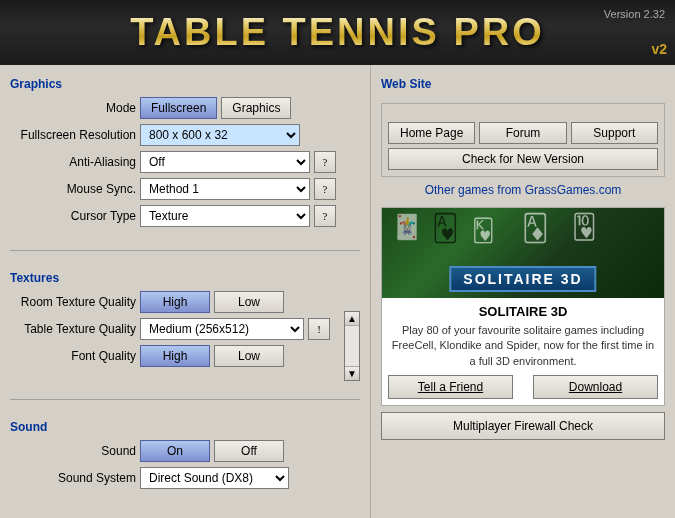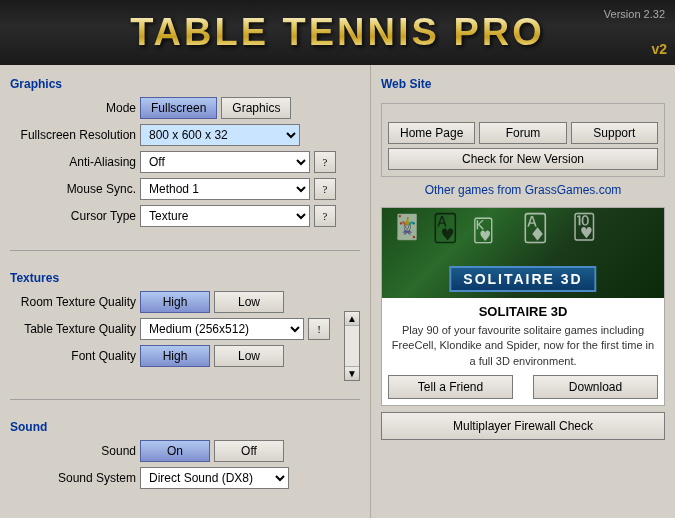--- a/index.html
+++ b/index.html
@@ -243,20 +243,21 @@
     }
     .game-desc {
       font-size: 11px;
       color: #333;
       line-height: 1.4;
     }
     .game-buttons {
       display: flex;
       gap: 20px;
       padding: 0 6px 6px;
+      text-decoration: underline;
     }
     .game-btn {
       flex: 1;
       border: 1px solid #7a7a7a;
       background: linear-gradient(180deg, #f0ede8 0%, #d8d4cc 100%);
       padding: 4px 8px;
       font-size: 12px;
       cursor: pointer;
       font-family: Tahoma, Arial, sans-serif;
       text-align: center;
@@ -433,21 +434,21 @@
         <span class="card-deco" style="top:5px;left:10px;color:#fff;font-size:24px;">🃏</span>
         <span class="card-deco" style="top:5px;left:50px;color:#red;font-size:26px;">🂱</span>
         <span class="card-deco" style="top:10px;left:90px;color:#fff;font-size:22px;">🂾</span>
         <span class="card-deco" style="top:5px;left:140px;color:#fff;font-size:26px;">🃁</span>
         <span class="card-deco" style="top:5px;left:190px;color:#fff;font-size:24px;">🂺</span>
         <div class="game-image-overlay">SOLITAIRE 3D</div>
       </div>
 
       <div class="game-info">
         <div class="game-title">SOLITAIRE 3D</div>
-        <div class="game-desc">Play 90 of your favourite solitaire games including FreeCell, Klondike and Spider, now for the first time in a full 3D environment.</div>
+        <div class="game-desc">Play 80 of your favourite solitaire games including FreeCell, Klondike and Spider, now for the first time in a full 3D environment.</div>
       </div>
 
       <div class="game-buttons">
         <button class="game-btn">Tell a Friend</button>
         <button class="game-btn">Download</button>
       </div>
     </div>
 
     <button class="firewall-btn">Multiplayer Firewall Check</button>
 

